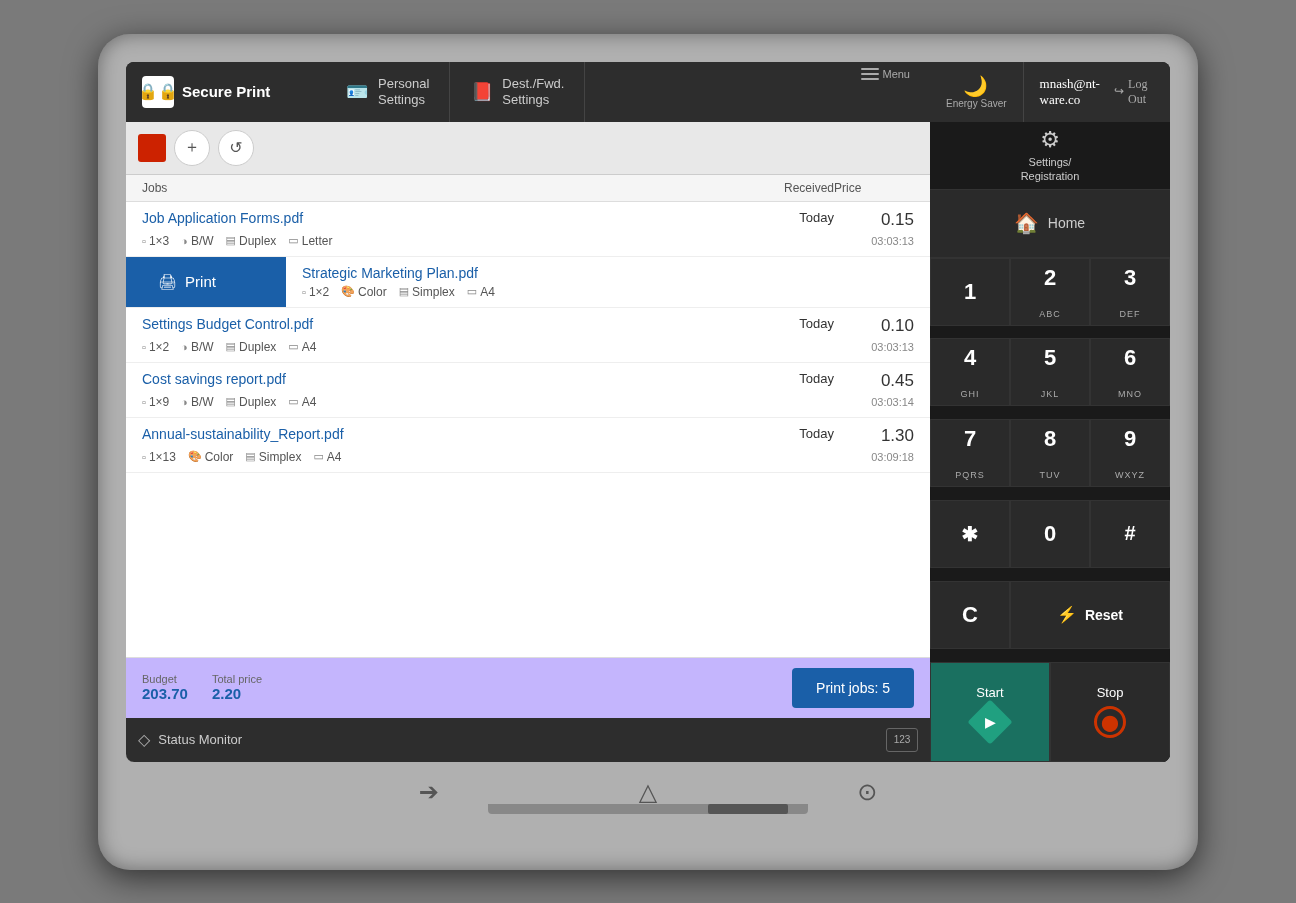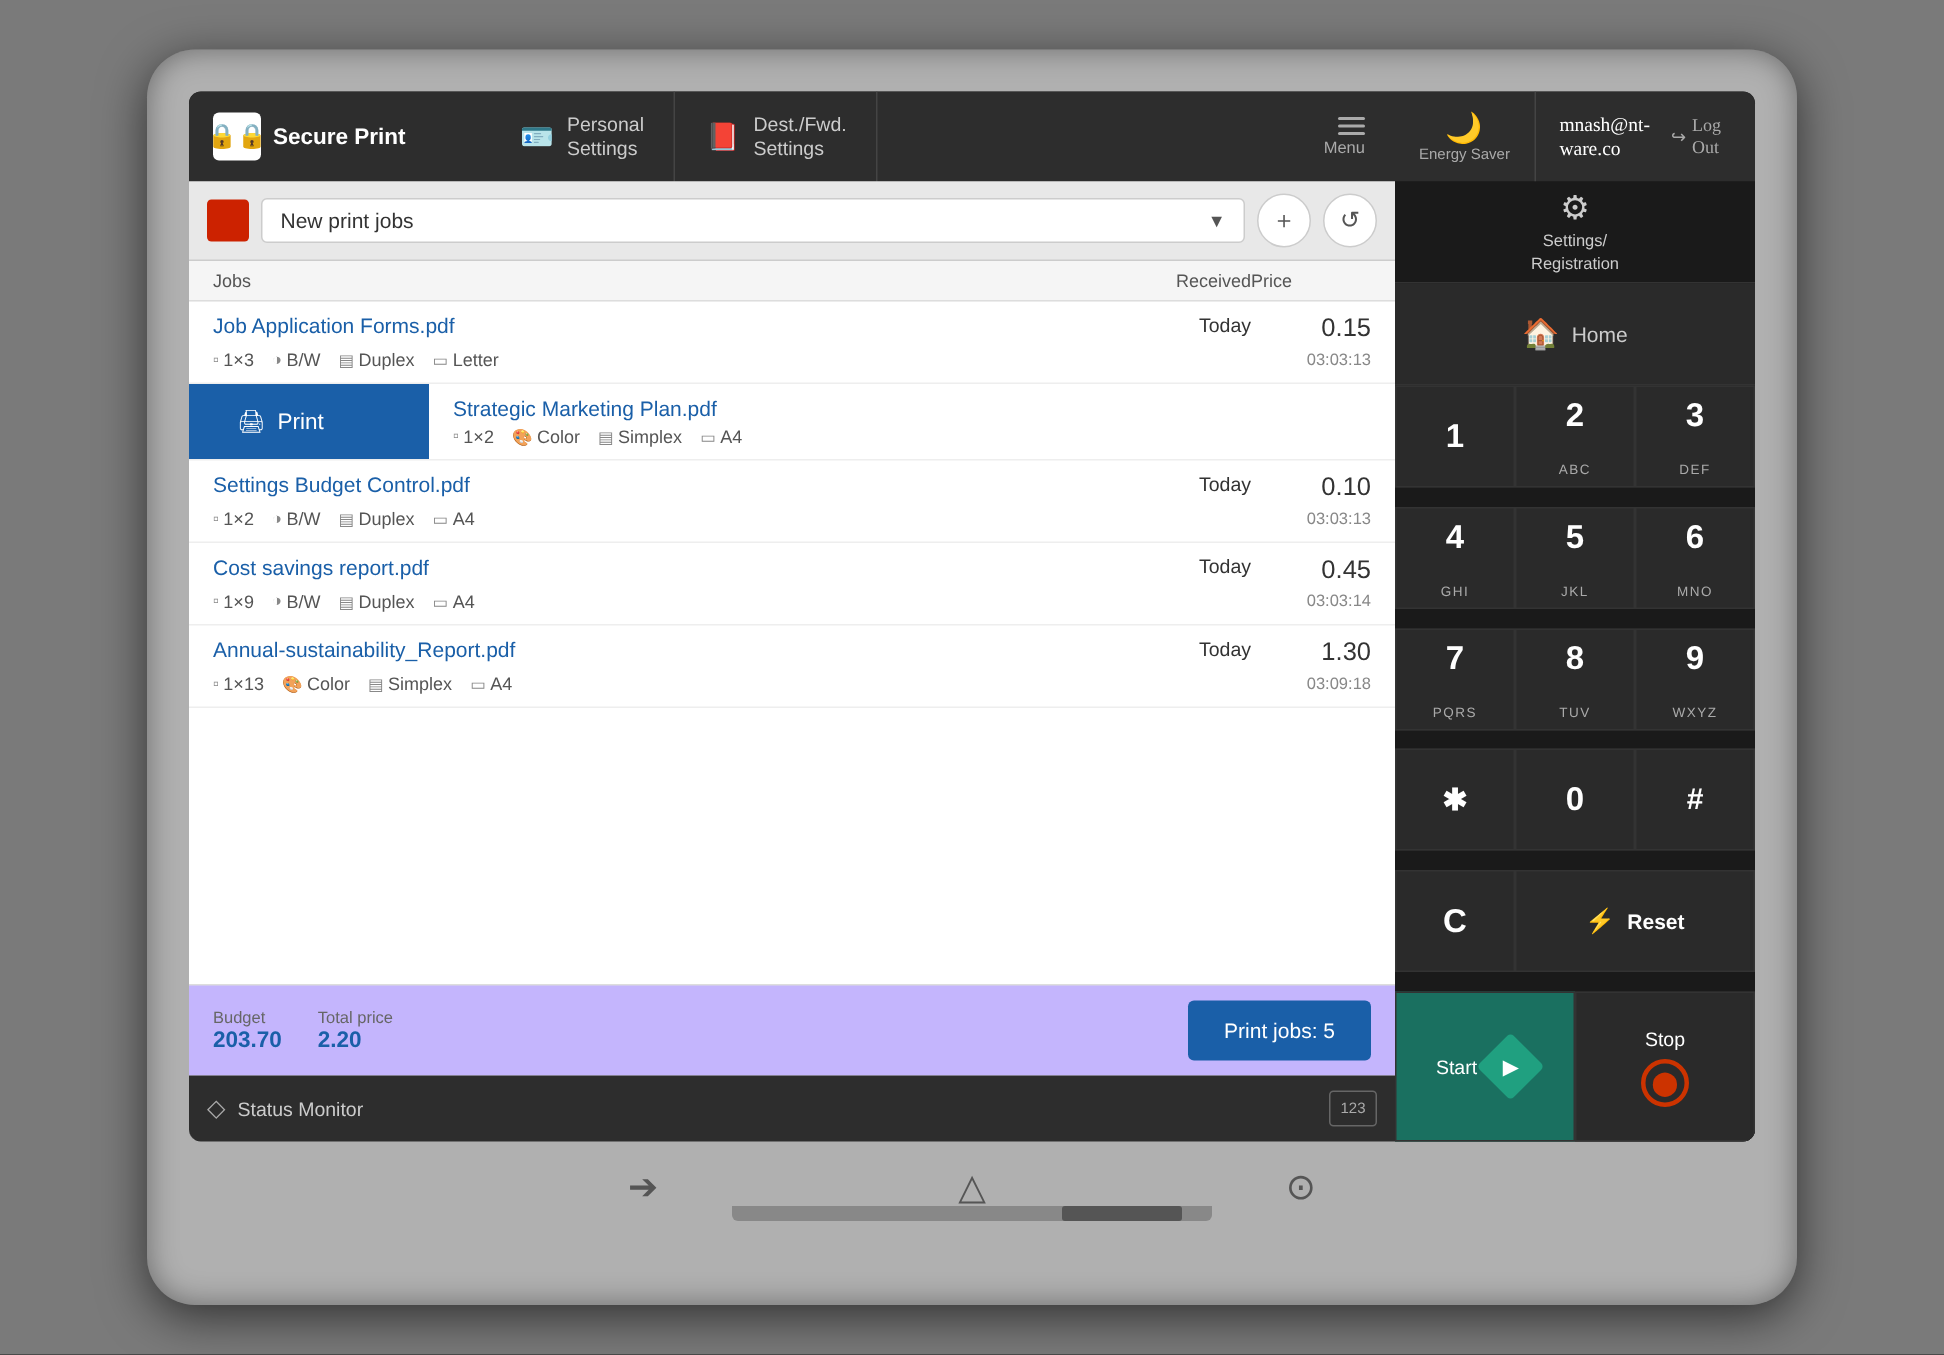--- a/index.html
+++ b/index.html
@@ -70,22 +70,22 @@
       width: 24px;
       height: 24px;
       display: flex;
       align-items: center;
       justify-content: center;
       font-size: 18px;
     }
     .tab-label { line-height: 1.2; }
     .menu-btn {
       display: flex;
-      flex-direction: column;
-      align-items: flex-end;
+      flex-direction: row;
+      align-items: flex-start;
       justify-content: center;
       gap: 3px;
       padding: 0 20px;
       color: #aaa;
       font-size: 11px;
       cursor: pointer;
       height: 48px;
     }
     .menu-lines {
       display: flex;
@@ -425,21 +425,21 @@
 
     
     .action-btns {
       display: grid;
       grid-template-columns: 1fr 1fr;
       height: 100px;
     }
     .start-btn {
       background: #1a7060;
       display: flex;
-      flex-direction: row;
+      flex-direction: column;
       align-items: center;
       justify-content: center;
       cursor: pointer;
       color: white;
       font-size: 13px;
       gap: 6px;
       border: 0.5px solid #333;
     }
     .start-diamond {
       width: 32px;
@@ -587,24 +587,20 @@
           </div>
         </div>
       </div>
 
       <div class="main-area">
 
         <div class="content-panel">
 
           <div class="toolbar-row">
             <div class="red-square"></div>
-            <div class="dropdown-select">
-              <span>New print jobs</span>
-              <span class="dropdown-arrow">▼</span>
-            </div>
             <div class="toolbar-btn">
               <span>＋</span>
             </div>
             <div class="toolbar-btn">
               <span>↺</span>
             </div>
           </div>
 
           <div class="jobs-area">
 

